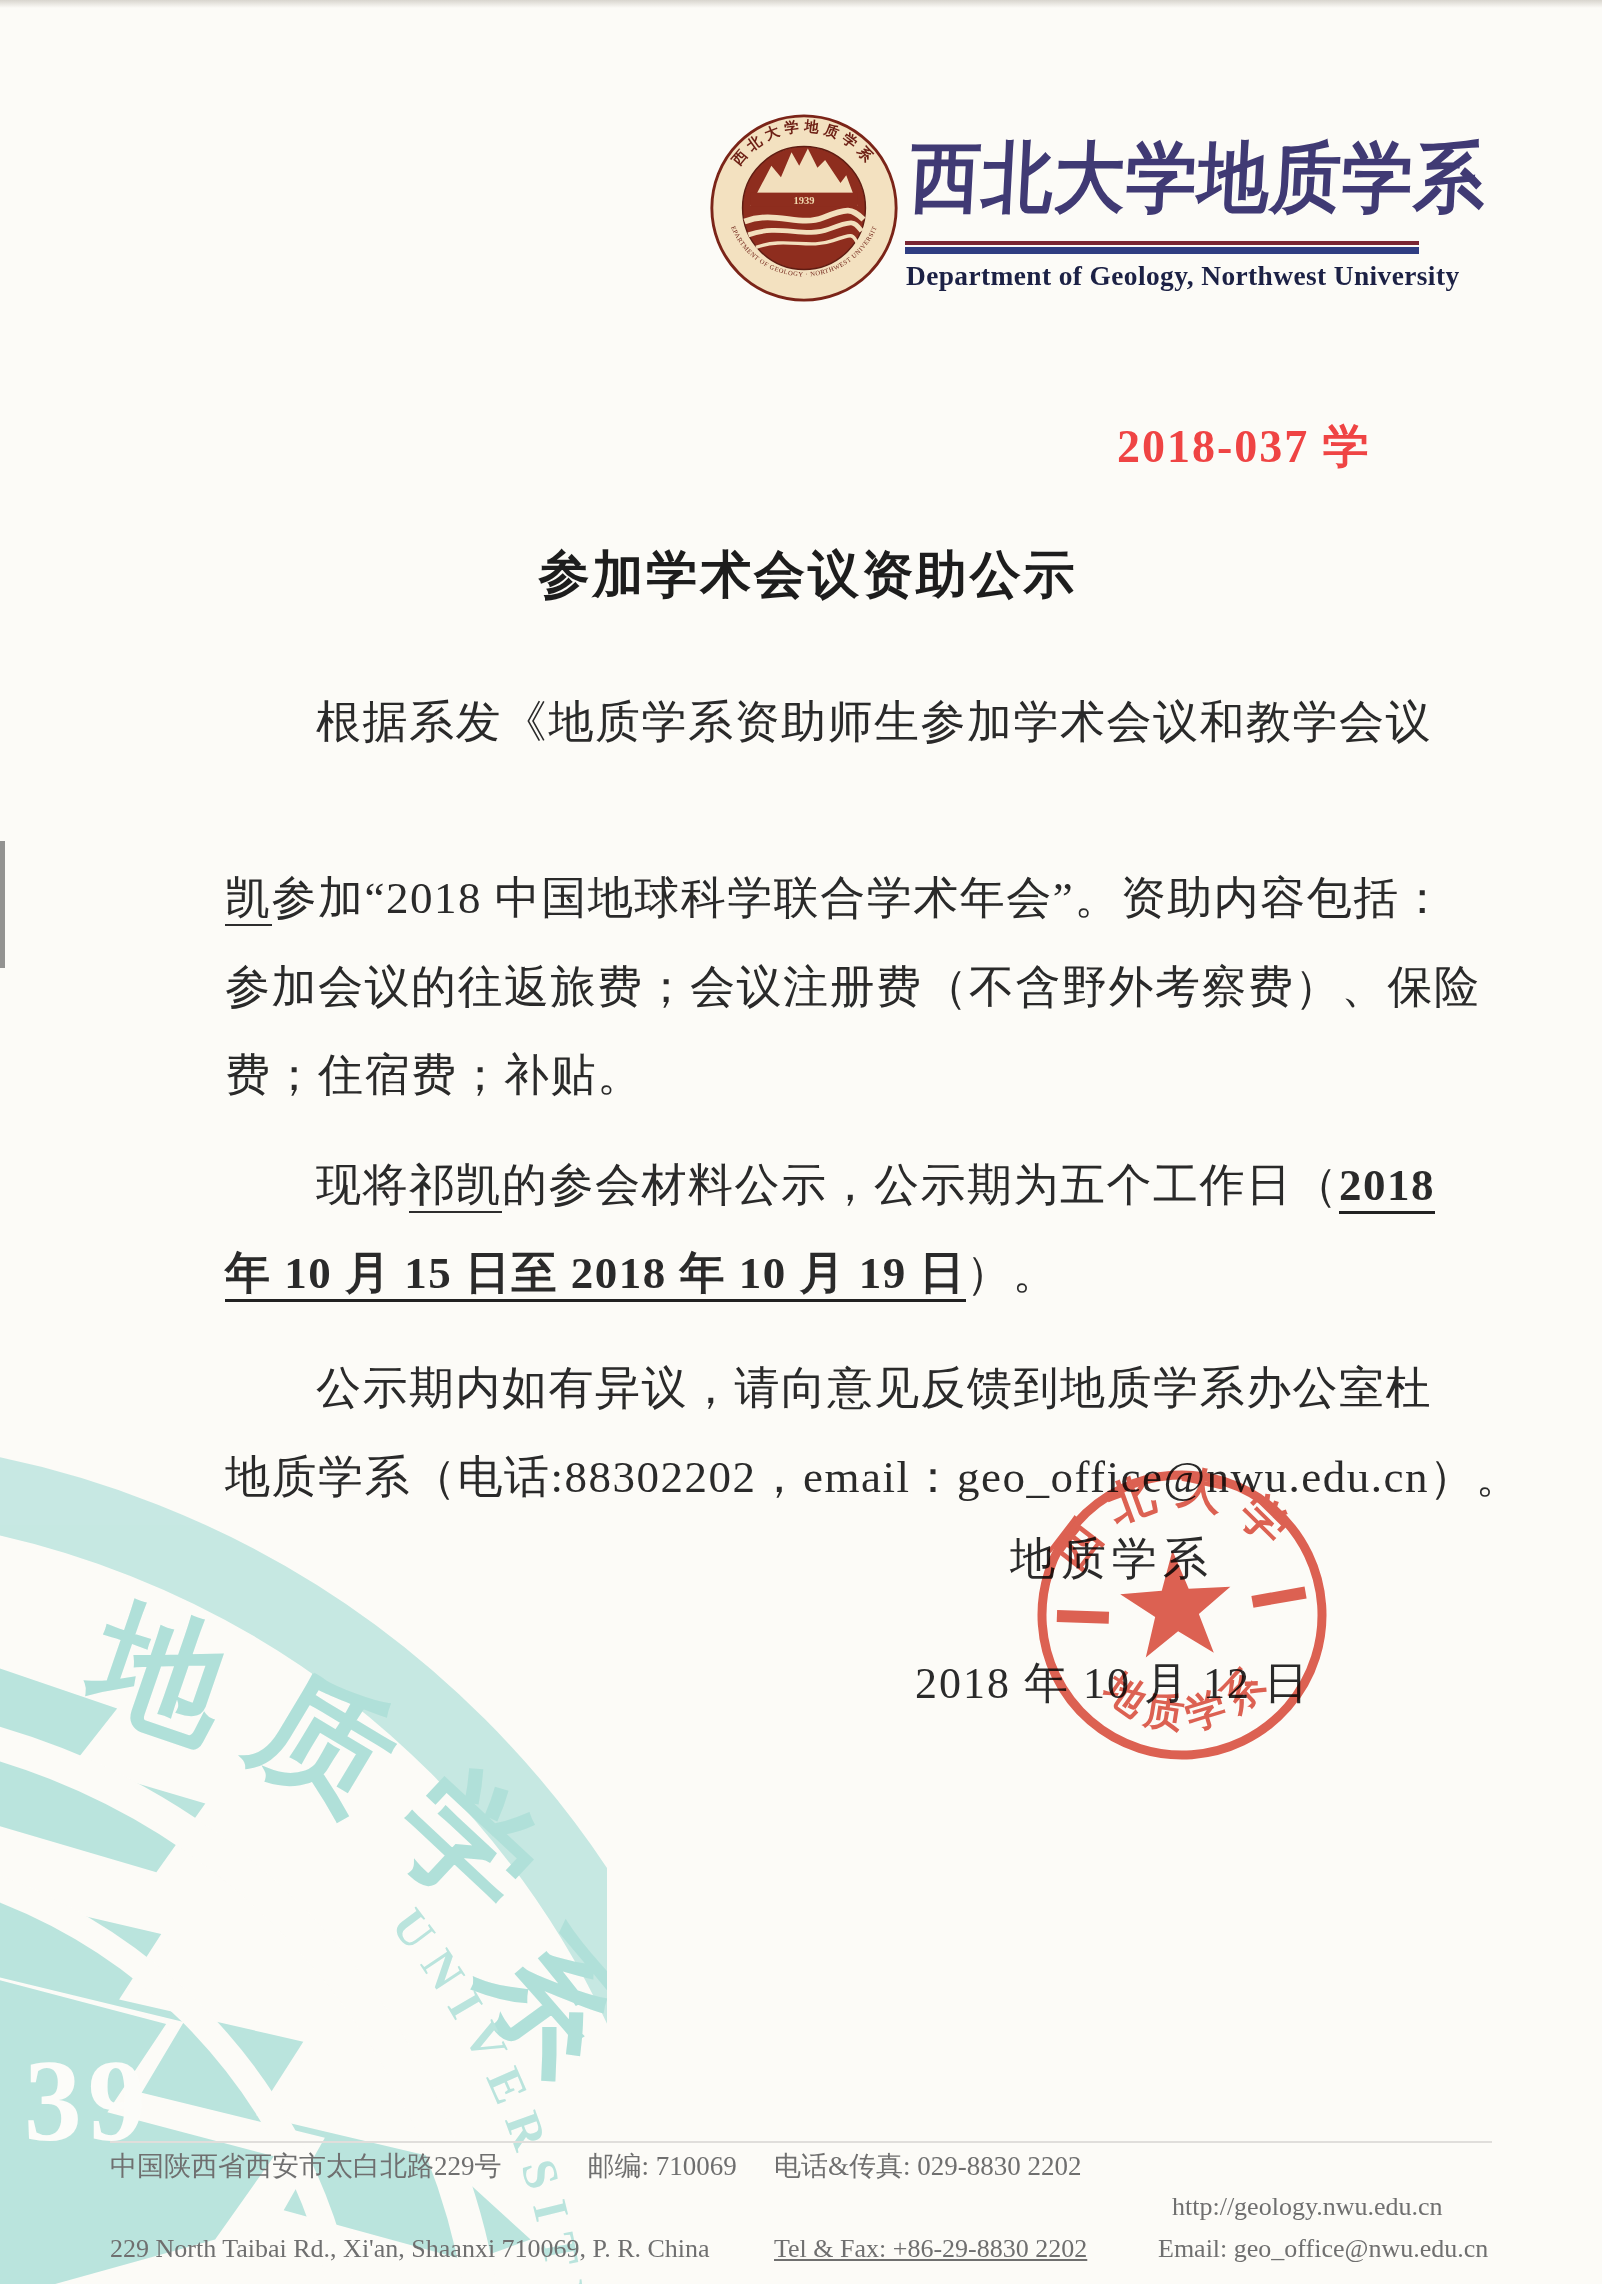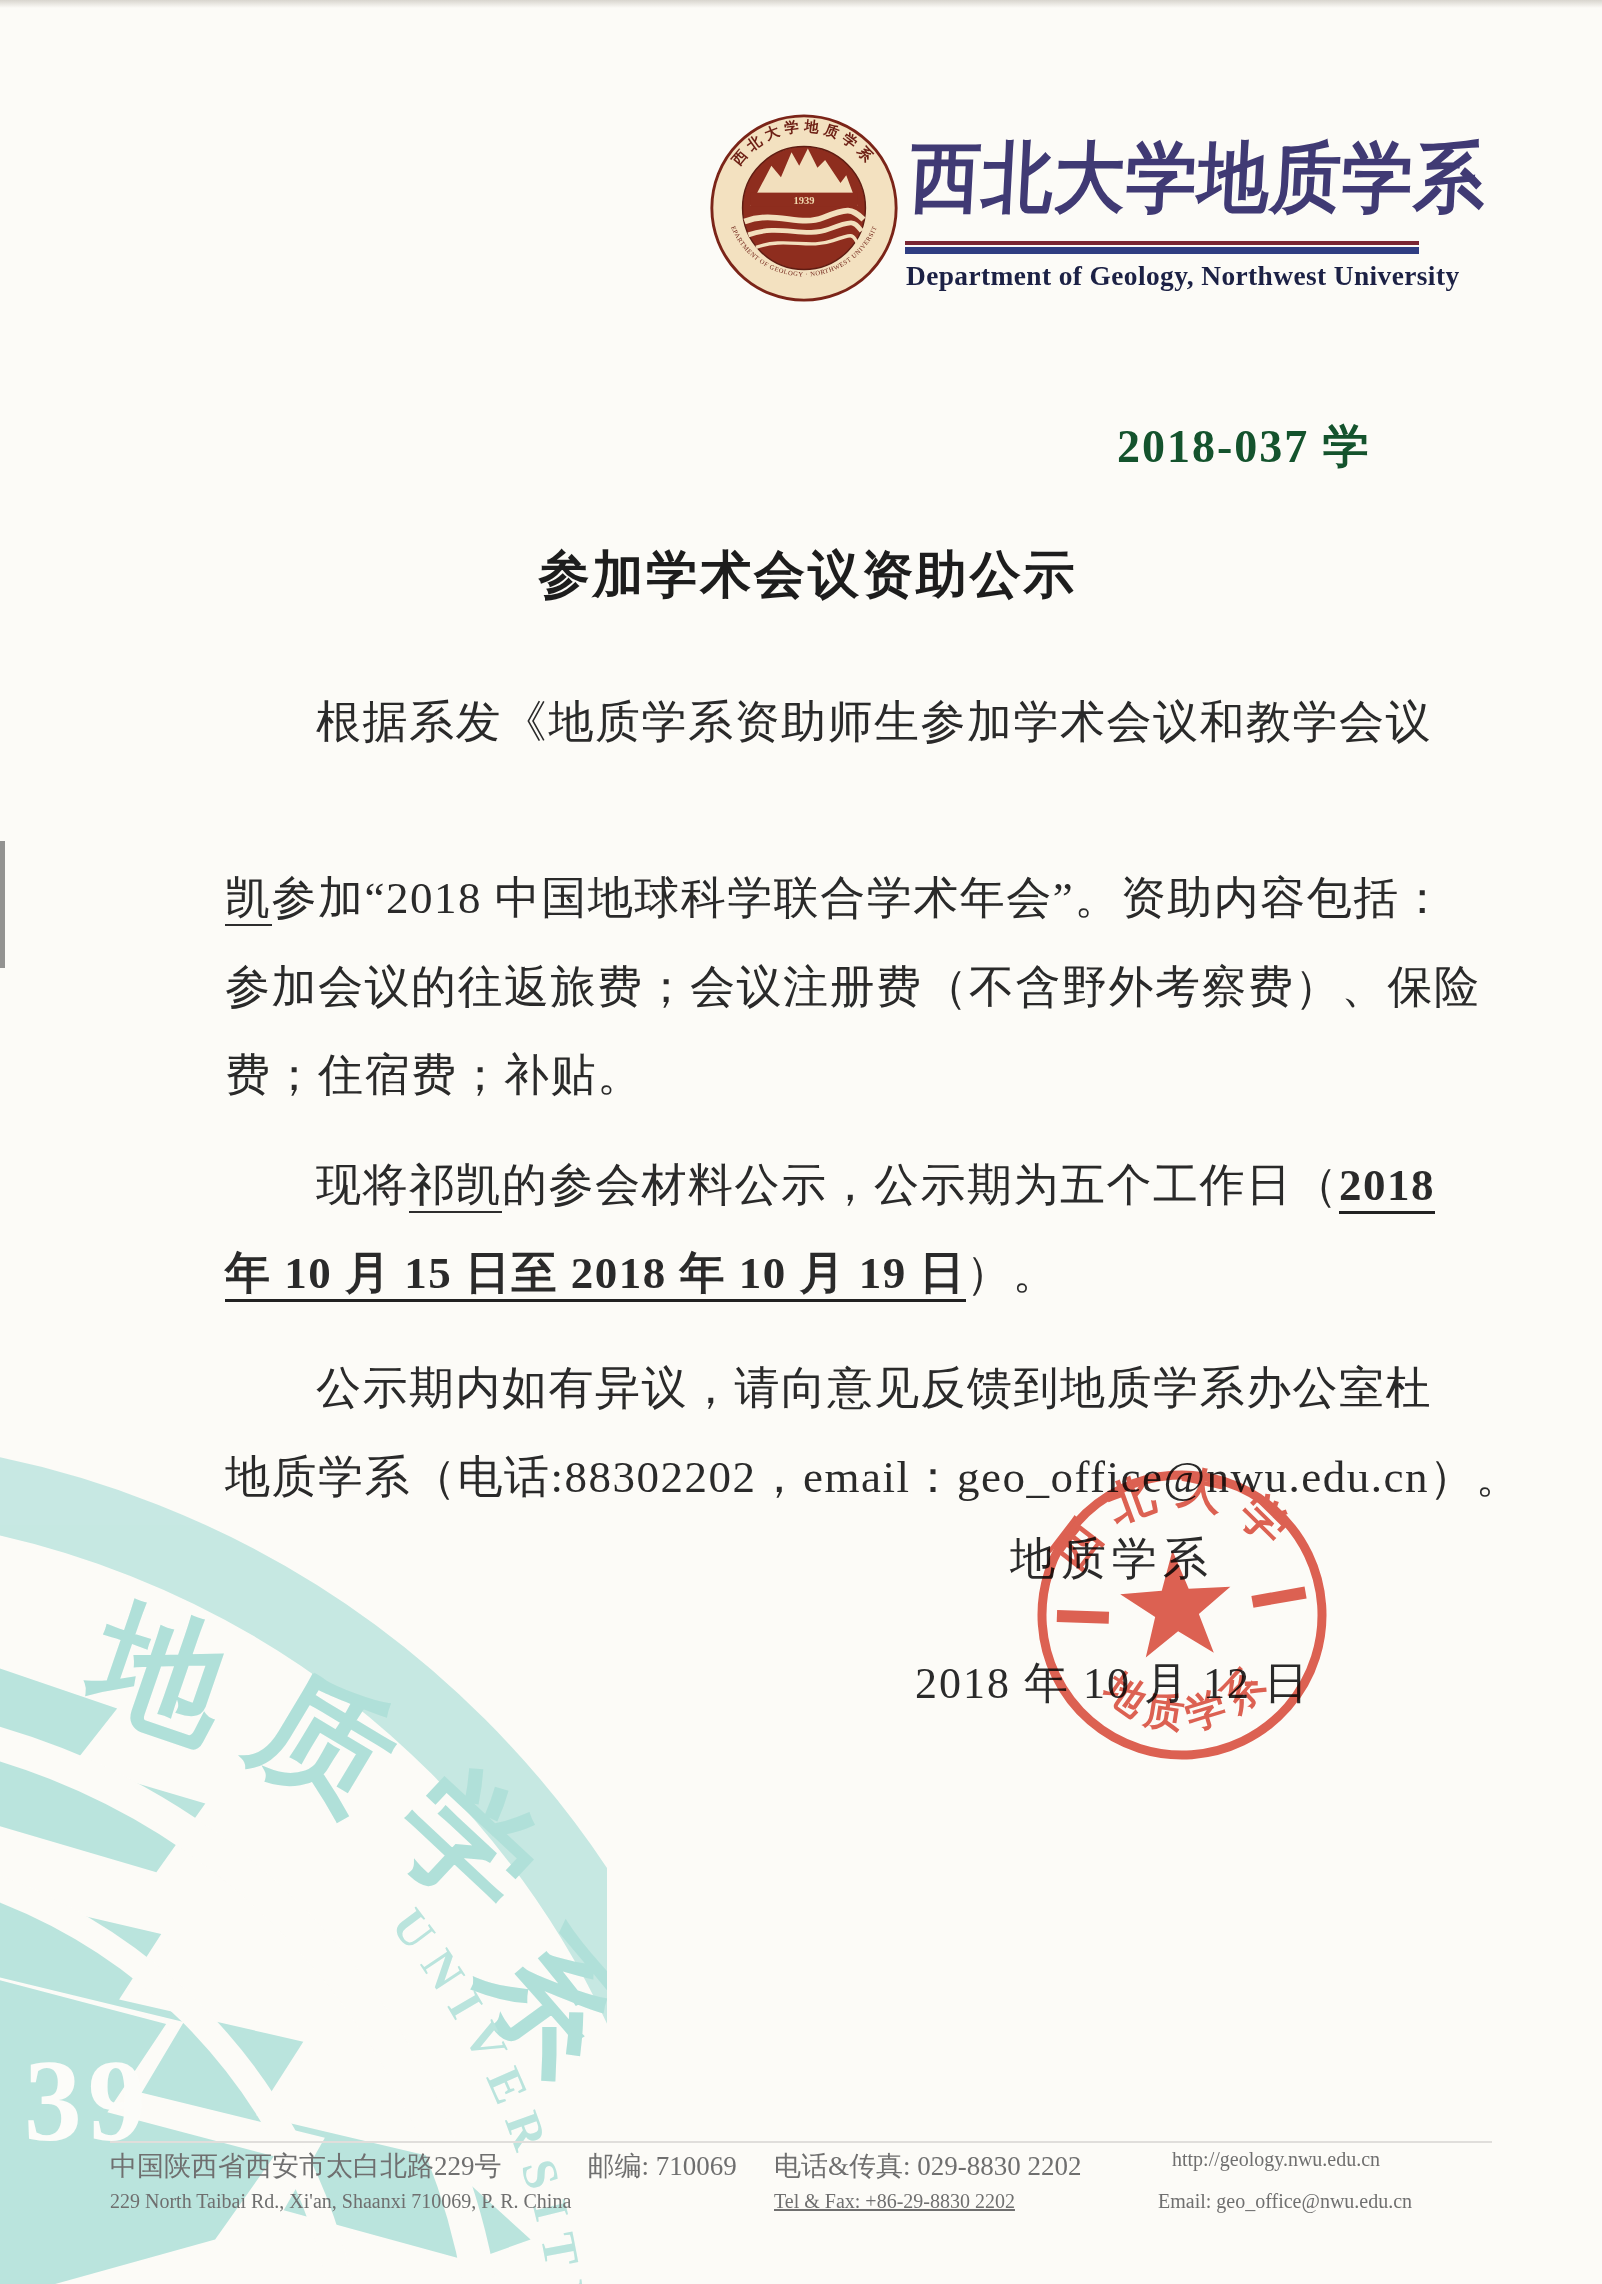--- a/index.html
+++ b/index.html
@@ -25,21 +25,21 @@
     font-family:"Liberation Serif","DejaVu Serif",serif;white-space:nowrap;z-index:2;}
   .head-rule{position:absolute;left:905px;top:241px;width:514px;z-index:2;}
   .head-rule .r1{height:3.9px;background:#7a2633;}
   .head-rule .r2{height:6.9px;background:#2f3d82;margin-top:2px;}
   .subtitle-en{
     position:absolute;left:906px;top:261px;width:529px;
     font-size:27.4px;font-weight:700;color:#1c2145;letter-spacing:0.4px;
     white-space:nowrap;z-index:2;}
 
   .doc-number{position:absolute;left:1117px;top:416px;
-    font-size:46px;font-weight:600;letter-spacing:2px;color:#14532d;z-index:2;}
+    font-size:46px;font-weight:600;letter-spacing:2px;color:#ef4444;z-index:2;}
 
   .doc-title{position:absolute;left:225px;top:541px;width:1166px;margin:0;
     text-align:center;font-size:51px;font-weight:700;letter-spacing:2.9px;color:#1d1d1d;z-index:2;}
 
   .bodyline{position:absolute;left:225px;width:1176px;
     font-size:45px;line-height:61px;letter-spacing:1.5px;
     color:#2a2a2a;white-space:nowrap;z-index:2;}
   .indent{left:316px;}
   .u{border-bottom:2.9px solid #2e2e2e;padding-bottom:1px;}
   .bu{font-weight:700;border-bottom:3.9px solid #222;padding-bottom:1px;}
@@ -51,21 +51,21 @@
 
   .stamp-svg{position:absolute;left:1027px;top:1460px;width:310px;height:310px;
     z-index:4;opacity:.85;mix-blend-mode:multiply;transform:rotate(-4deg);}
 
   .watermark-svg{position:absolute;left:-19.6px;top:1426px;width:627px;height:863px;z-index:1;}
 
   .footer{position:absolute;left:0;top:0;width:100%;z-index:3;
     color:#6f6f6f;font-family:"Liberation Serif","DejaVu Serif",serif;}
   .footer .sep{position:absolute;left:110px;top:2141px;width:1382px;height:2px;background:#e0dedb;}
   .f-cn{font-size:27px;}
-  .f-en{font-size:20px;}
+  .f-en{font-size:26px;margin-top:44px;}
   .f-col1-l1{position:absolute;left:110px;top:2148px;white-space:nowrap;}
   .f-col1-l1 .postal{margin-left:86px;}
   .f-col1-l2{position:absolute;left:110px;top:2190px;white-space:nowrap;}
   .f-col2-l1{position:absolute;left:774px;top:2148px;white-space:nowrap;}
   .f-col2-l2{position:absolute;left:774px;top:2190px;white-space:nowrap;text-decoration:underline;}
   .f-col3-l1{position:absolute;left:1172px;top:2148px;white-space:nowrap;}
   .f-col3-l2{position:absolute;left:1158px;top:2190px;white-space:nowrap;}
 
   svg text{font-family:"Liberation Serif","DejaVu Serif",serif;}
 </style>

